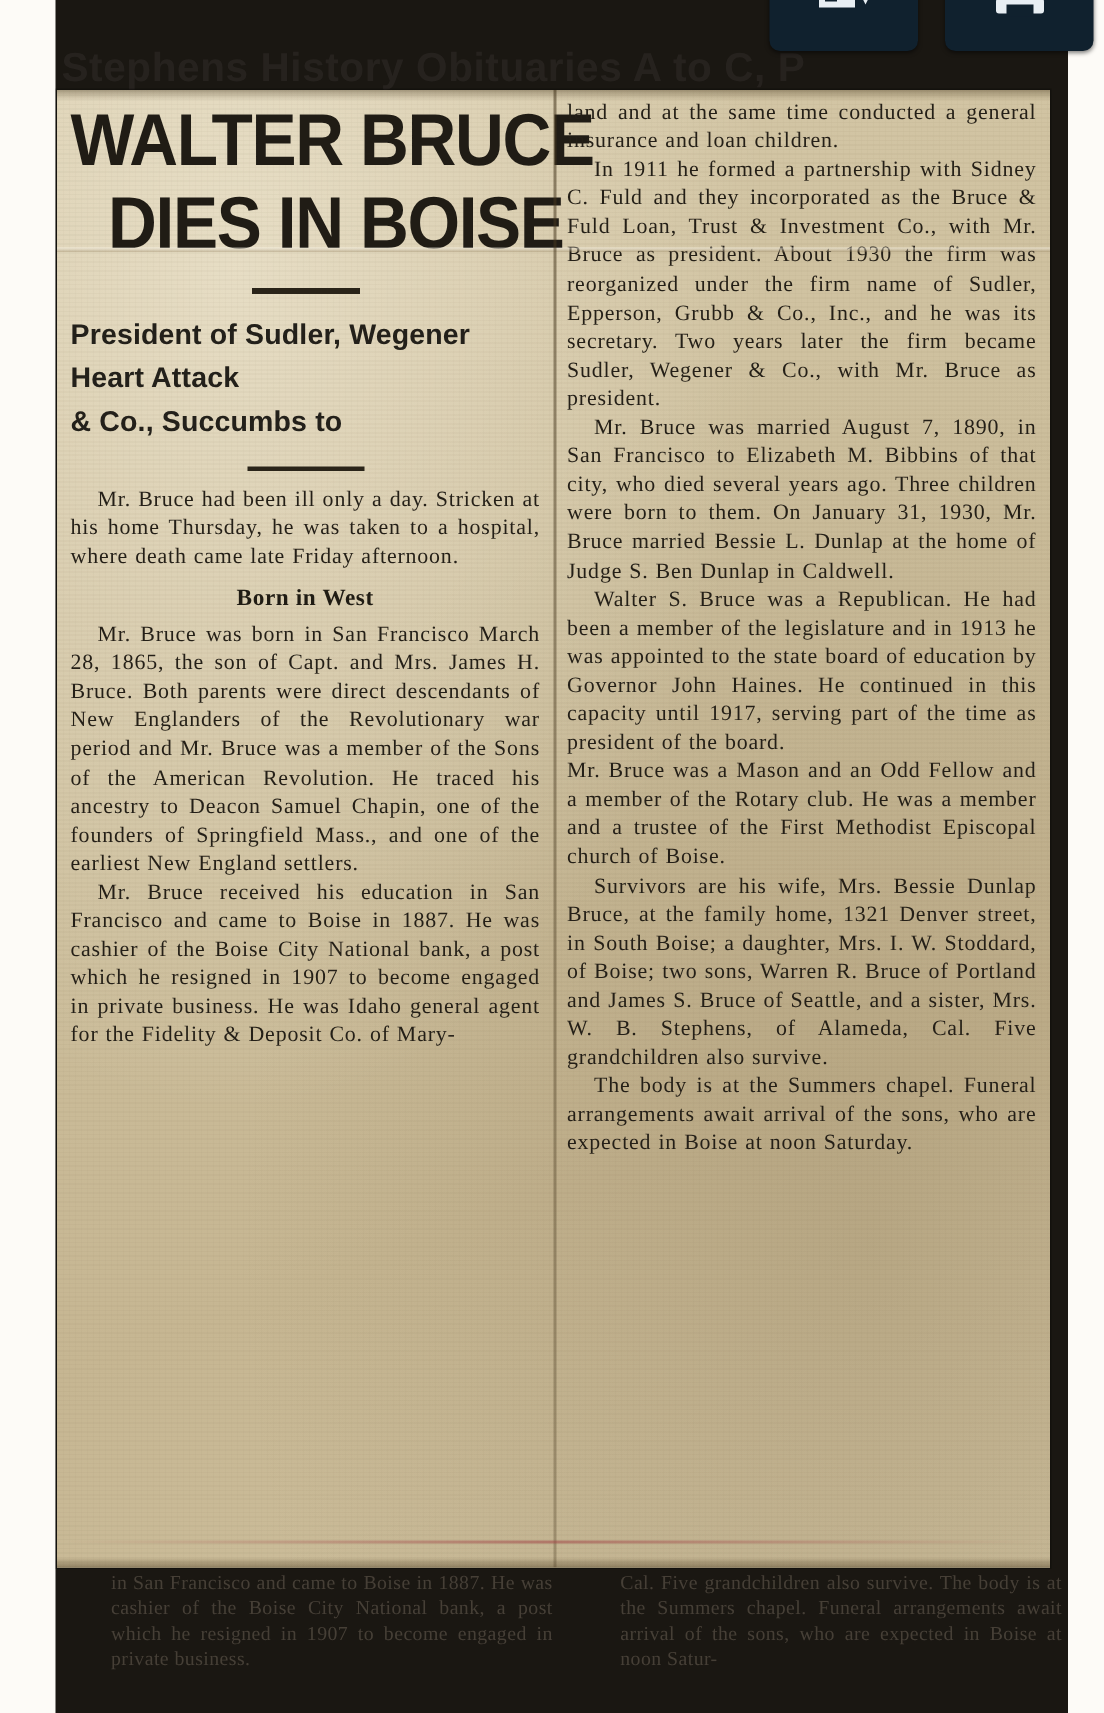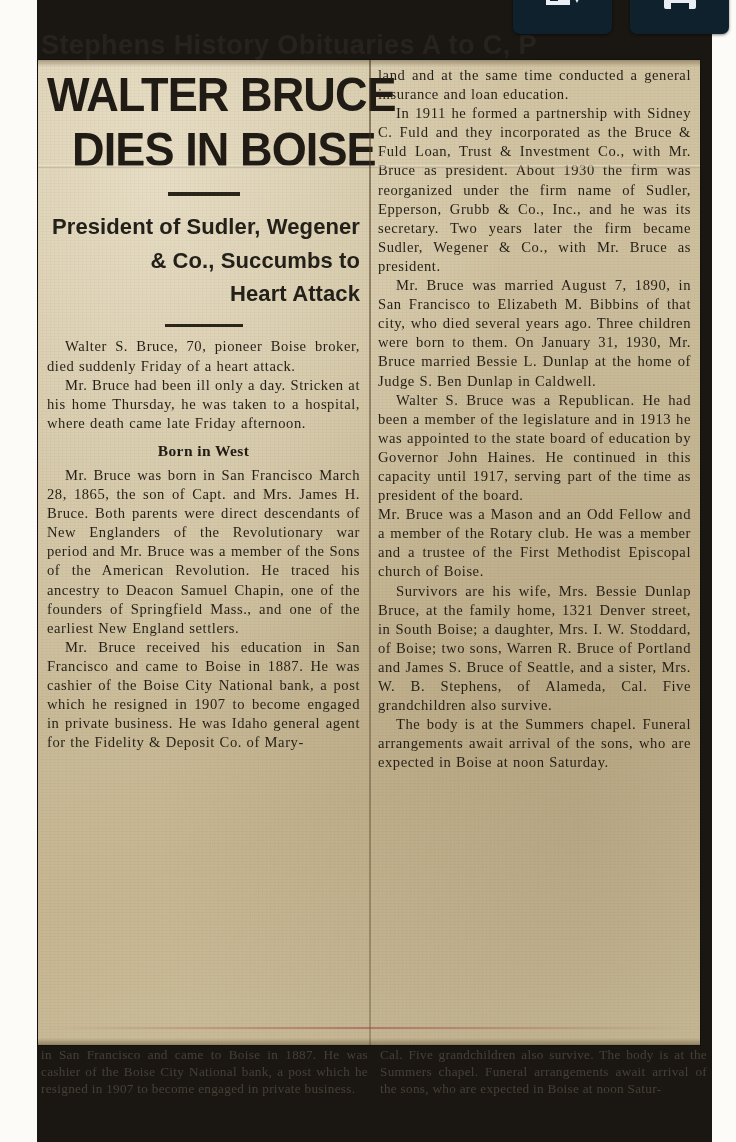--- a/index.html
+++ b/index.html
@@ -47,20 +47,21 @@
     display:flex; gap:12px;
     padding:0 4px;
   }
   .behind-col{
     width:327px;
     font-size:13.2px;
     line-height:17px;
     letter-spacing:.3px;
     color:#4a433a;
     text-align:justify;
+    margin-left:33px;
   }
 
   
   .toolbar{
     position:absolute;
     top:-22px; left:513px;
     display:flex; gap:18px;
     z-index:40;
   }
   .tool-btn{
@@ -153,23 +154,23 @@
   .rule{
     width:72px; height:4px;
     background:#2a2419;
     margin:20px auto 14px auto;
   }
   .rule.thin{ width:78px; height:3px; margin:14px auto 10px auto; }
 
   .subhead{
     font-family:"Liberation Sans", sans-serif;
     font-weight:bold;
-    font-size:22px;
+    font-size:19px;
     line-height:1.52;
-    text-align:right;
+    text-align:left;
     color:#23201a;
     letter-spacing:.1px;
   }
   .subhead span{ display:block; }
 
   
   .body-txt{
     font-family:"Liberation Serif", serif;
     font-size:14.6px;
     line-height:19.1px;
@@ -257,42 +258,41 @@
 
         <div class="headline">
           <span class="l1">WALTER BRUCE</span>
           <span class="l2">DIES IN BOISE</span>
         </div>
 
         <div class="rule"></div>
 
         <div class="subhead">
           <span>President of Sudler, Wegener</span>
+          <span>Heart Attack</span>
           <span>&amp; Co., Succumbs to</span>
-          <span>Heart Attack</span>
         </div>
 
         <div class="rule thin"></div>
 
         <div class="body-txt">
-          <p>Walter S. Bruce, 70, pioneer Boise broker, died suddenly Friday of a heart attack.</p>
           <p>Mr. Bruce had been ill only a day. Stricken at his home Thursday, he was taken to a hospital, where death came late Friday afternoon.</p>
         </div>
 
         <div class="sect-head">Born in West</div>
 
         <div class="body-txt">
           <p>Mr. Bruce was born in San Francisco March 28, 1865, the son of Capt. and Mrs. James H. Bruce. Both parents were direct descendants of New Englanders of the Revolutionary war period and Mr. Bruce was a member of the Sons of the American Revolution. He traced his ancestry to Deacon Samuel Chapin, one of the founders of Springfield Mass., and one of the earliest New England settlers.</p>
           <p>Mr. Bruce received his education in San Francisco and came to Boise in 1887. He was cashier of the Boise City National bank, a post which he resigned in 1907 to become engaged in private business. He was Idaho general agent for the Fidelity &amp; Deposit Co. of Mary-</p>
         </div>
       </div>
 
       <div class="col col-right">
         <div class="body-txt">
-          <p>land and at the same time conducted a general insurance and loan education.</p>
+          <p>land and at the same time conducted a general insurance and loan children.</p>
           <p>In 1911 he formed a partnership with Sidney C. Fuld and they incorporated as the Bruce &amp; Fuld Loan, Trust &amp; Investment Co., with Mr. Bruce as president. About 1930 the firm was reorganized under the firm name of Sudler, Epperson, Grubb &amp; Co., Inc., and he was its secretary. Two years later the firm became Sudler, Wegener &amp; Co., with Mr. Bruce as president.</p>
           <p>Mr. Bruce was married August 7, 1890, in San Francisco to Elizabeth M. Bibbins of that city, who died several years ago. Three children were born to them. On January 31, 1930, Mr. Bruce married Bessie L. Dunlap at the home of Judge S. Ben Dunlap in Caldwell.</p>
           <p>Walter S. Bruce was a Republican. He had been a member of the legislature and in 1913 he was appointed to the state board of education by Governor John Haines. He continued in this capacity until 1917, serving part of the time as president of the board.</p>
         </div>
 
 
         <div class="body-txt">
           <p>Mr. Bruce was a Mason and an Odd Fellow and a member of the Rotary club. He was a member and a trustee of the First Methodist Episcopal church of Boise.</p>
           <p>Survivors are his wife, Mrs. Bessie Dunlap Bruce, at the family home, 1321 Denver street, in South Boise; a daughter, Mrs. I. W. Stoddard, of Boise; two sons, Warren R. Bruce of Portland and James S. Bruce of Seattle, and a sister, Mrs. W. B. Stephens, of Alameda, Cal. Five grandchildren also survive.</p>
           <p>The body is at the Summers chapel. Funeral arrangements await arrival of the sons, who are expected in Boise at noon Saturday.</p>

